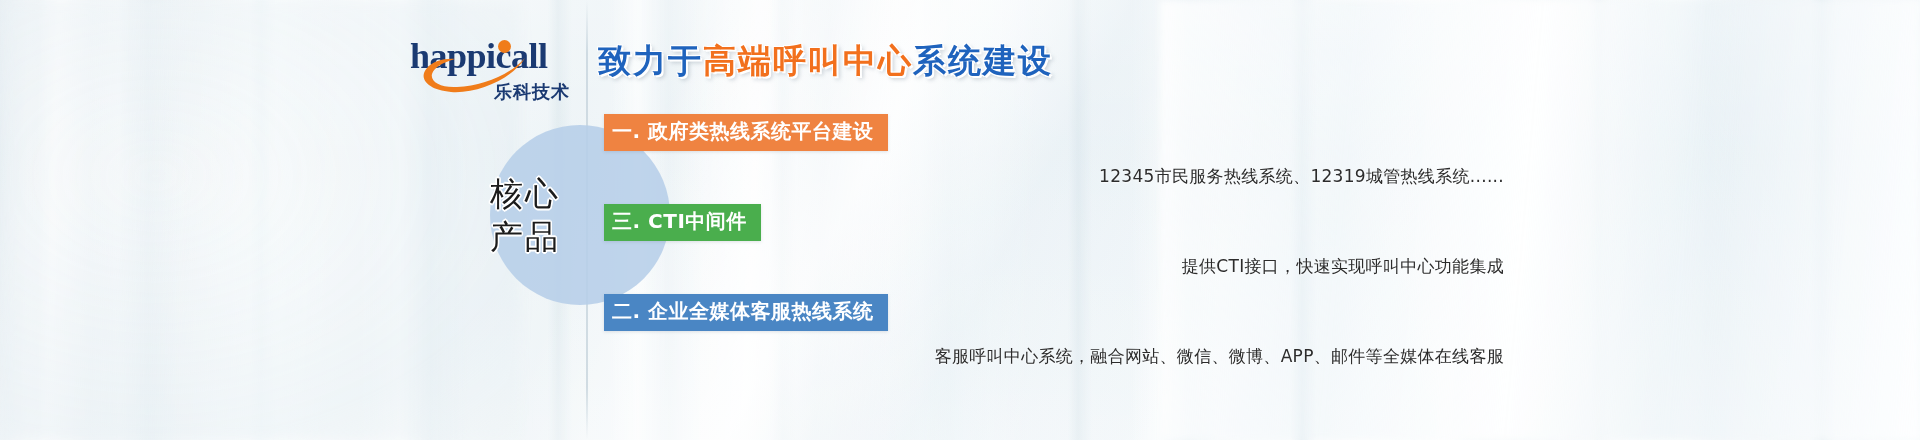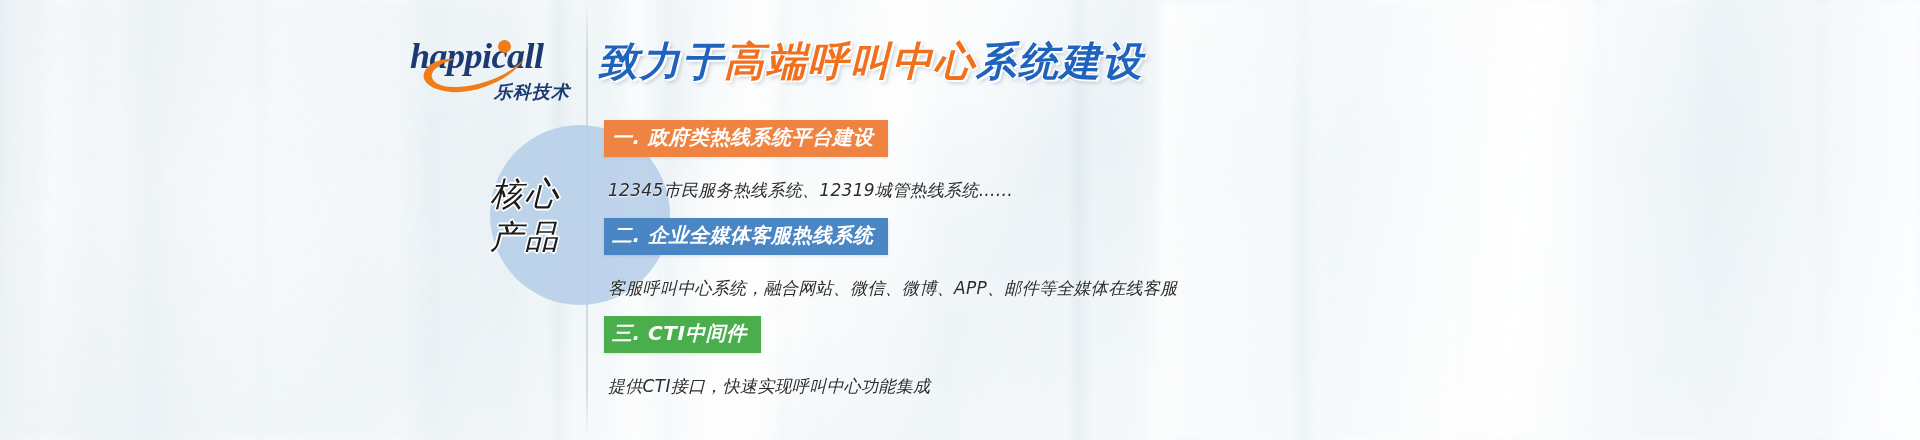--- a/index.html
+++ b/index.html
@@ -8,21 +8,20 @@
     font-family:"Liberation Sans","DejaVu Sans",sans-serif;
     background:#fff;
   }
 
   
   .banner {
     position:relative;
     width:1920px; height:440px;
     overflow:hidden;
     background:#f4f7f9;
-    font-style:italic;
   }
 
   
   .bg-base {
     position:absolute; inset:0;
     background:
       linear-gradient(100deg, rgba(222,232,238,.85) 0%, rgba(247,250,251,1) 18%, rgba(236,243,246,.9) 30%, rgba(252,253,254,1) 45%, rgba(240,246,249,.85) 60%, rgba(253,254,254,1) 72%, rgba(234,241,245,.9) 88%, rgba(246,250,252,1) 100%);
   }
   .bg-stripes {
     position:absolute; inset:0;
@@ -116,21 +115,21 @@
     color:#1b3a72;
     letter-spacing:1px;
     white-space:nowrap;
   }
 
   
   .headline {
     position:absolute; left:598px; top:40px;
     font-family:"DejaVu Sans","Liberation Sans",sans-serif;
     font-weight:700;
-    font-size:40px;
+    font-size:33px;
     line-height:42px;
     letter-spacing:2px;
     white-space:nowrap;
     text-shadow:
       2px 2px 0 #ffffff,
       -1px -1px 0 #ffffff,
       1px -1px 0 #ffffff,
       -1px 1px 0 #ffffff,
       3px 3px 4px rgba(120,135,150,.45);
   }
@@ -180,35 +179,36 @@
     padding:5px 14px 7px 8px;
     font-family:"DejaVu Sans","Liberation Sans",sans-serif;
     font-size:20px;
     font-weight:700;
     color:#ffffff;
     line-height:25px;
     letter-spacing:.5px;
     white-space:nowrap;
     box-shadow:0 1px 3px rgba(90,105,120,.18);
   }
-  .p-tag.orange { background:#ef8341;margin-top:6px; }
+  .p-tag.orange { background:#ef8341; }
   .p-tag.blue   { background:#4a86c4; }
   .p-tag.green  { background:#4aae4d; }
 
   .p-desc {
-    margin-top:21px;
+    margin-top:13px;
     padding-left:4px;
     font-family:"DejaVu Sans","Liberation Sans",sans-serif;
     font-size:17px;
     font-weight:400;
     color:#2c2c2c;
     line-height:24px;
     letter-spacing:.3px;
     white-space:nowrap;
     text-shadow:0 1px 2px rgba(255,255,255,.9);
+    text-align:right;
   }
 </style>
 </head>
 <body>
 
 <div class="banner">
 
   <div class="bg-base"></div>
   <div class="bg-stripes"></div>
   <div class="bg-stripes2"></div>
@@ -241,25 +241,25 @@
     </div>
 
     <div class="products">
 
       <div class="product">
         <div class="p-tag orange">一. 政府类热线系统平台建设</div>
         <div class="p-desc">12345市民服务热线系统、12319城管热线系统......</div>
       </div>
 
       <div class="product">
+        <div class="p-tag green">三. CTI中间件</div>
+        <div class="p-desc">提供CTI接口，快速实现呼叫中心功能集成</div>
+      </div>
+
+      <div class="product">
         <div class="p-tag blue">二. 企业全媒体客服热线系统</div>
         <div class="p-desc">客服呼叫中心系统，融合网站、微信、微博、APP、邮件等全媒体在线客服</div>
       </div>
 
-      <div class="product">
-        <div class="p-tag green">三. CTI中间件</div>
-        <div class="p-desc">提供CTI接口，快速实现呼叫中心功能集成</div>
-      </div>
-
     </div>
 
   </div>
 </div>
 
 </body></html>

